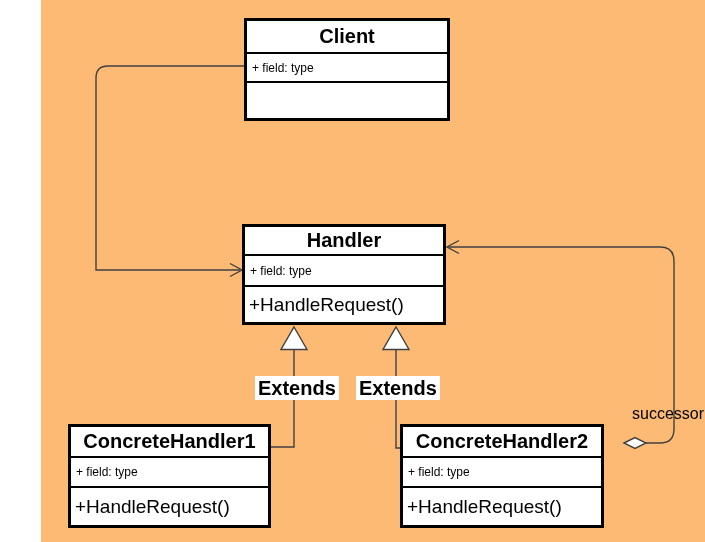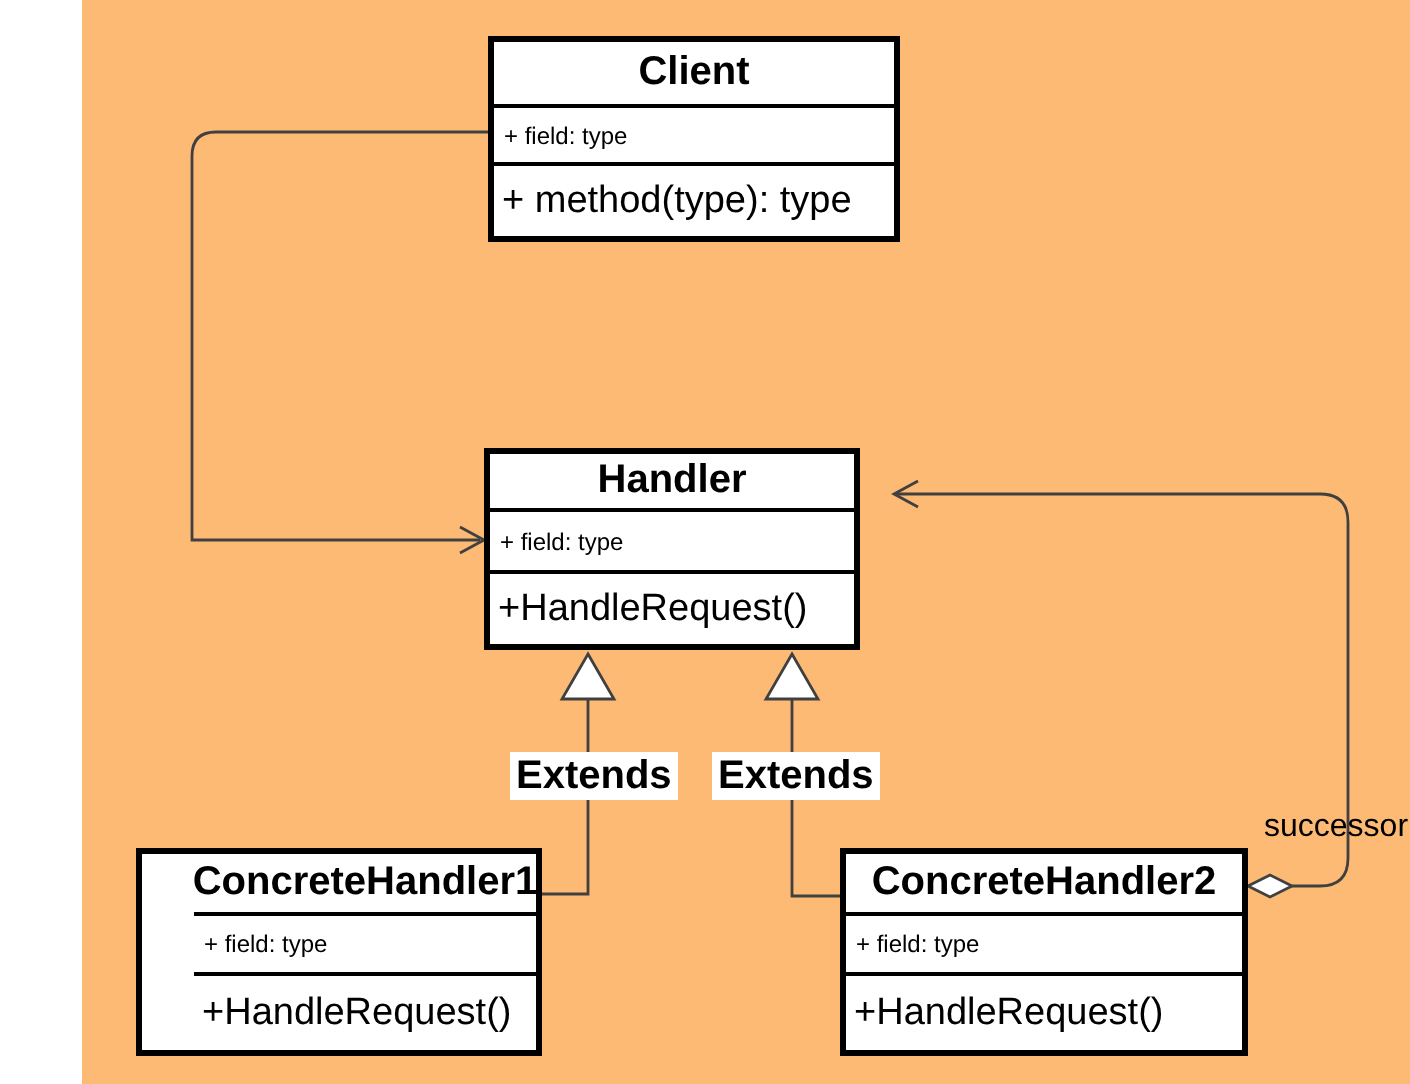--- a/index.html
+++ b/index.html
@@ -35,27 +35,27 @@
     font-size:20px;line-height:24px;background:#ffffff;padding:0 3px;font-weight:bold;
   }
   .successor-label{
     font-size:16px;line-height:22px;background:transparent;
   }
 
   
   .box-client   {left:203px;top:18px;width:206px;height:103px;}
   .box-client   .class-title{height:33px;}
   .box-client   .class-field{height:29px;}
-  .box-handler  {left:201px;top:224px;width:188px;height:101px;}
+  .box-handler  {left:201px;top:224px;width:204px;height:101px;}
   .box-handler  .class-title{height:29px;}
   .box-handler  .class-field{height:31px;}
-  .box-concrete1{left:27px;top:424px;width:203px;height:104px;padding-left:26px;}
+  .box-concrete1{left:27px;top:424px;width:203px;height:104px;}
   .box-concrete1 .class-title{height:31px;}
   .box-concrete1 .class-field{height:30px;}
-  .box-concrete2{left:379px;top:424px;width:204px;height:104px;}
+  .box-concrete2{left:359px;top:424px;width:204px;height:104px;}
   .box-concrete2 .class-title{height:31px;}
   .box-concrete2 .class-field{height:30px;}
 
   .lbl-extends-left {left:214px;top:376px;}
   .lbl-extends-right{left:315px;top:376px;}
   .lbl-successor    {left:591px;top:403px;}
 </style>
 </head>
 <body>
 
@@ -73,21 +73,20 @@
     <path class="edge" d="M 230 447 H 253 V 350"></path>
     <path class="edge-solid" d="M 253 327 L 266 349.5 L 240 349.5 Z"></path>
 
     <path class="edge" d="M 379 448 H 355 V 350"></path>
     <path class="edge-solid" d="M 355 327 L 368 349.5 L 342 349.5 Z"></path>
   </svg>
 
   <div class="class-box box-client">
     <div class="class-title">Client</div>
     <div class="class-field">+ field: type</div>
-    <div class="class-method">+ method(type): type</div>
   </div>
 
   <div class="class-box box-handler">
     <div class="class-title">Handler</div>
     <div class="class-field">+ field: type</div>
     <div class="class-method">+HandleRequest()</div>
   </div>
 
   <div class="class-box box-concrete1">
     <div class="class-title">ConcreteHandler1</div>

